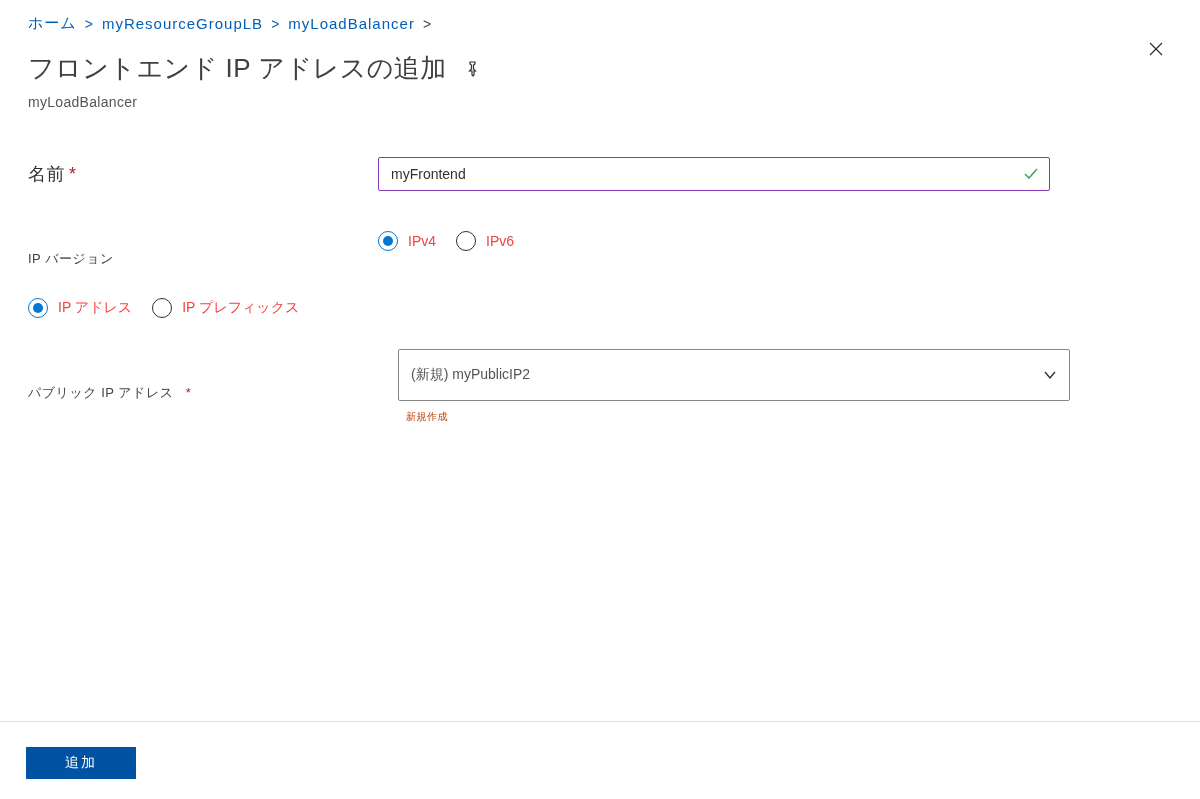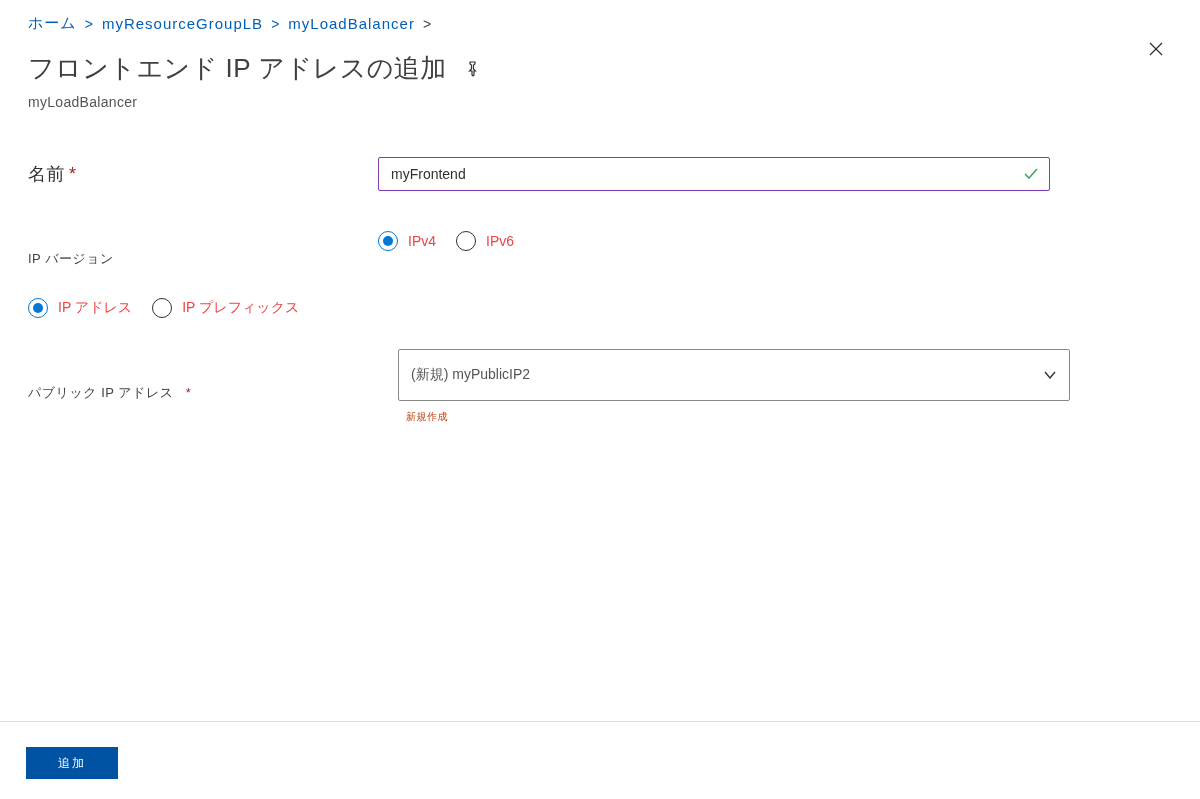--- a/index.html
+++ b/index.html
@@ -209,23 +209,23 @@
   }
   .footer {
     position:absolute;
     bottom: 20px;
     left: 26px;
   }
   .add-btn {
     background:#0052a3;
     color:#fff;
     border:none;
-    width: 92px;
+    width: 110px;
     height: 32px;
-    font-size: 12px;
+    font-size: 14px;
     letter-spacing: 2px;
     cursor:pointer;
   }
 </style>
 </head>
 <body>
 
 <div class="page">
 
   <nav class="breadcrumb">

